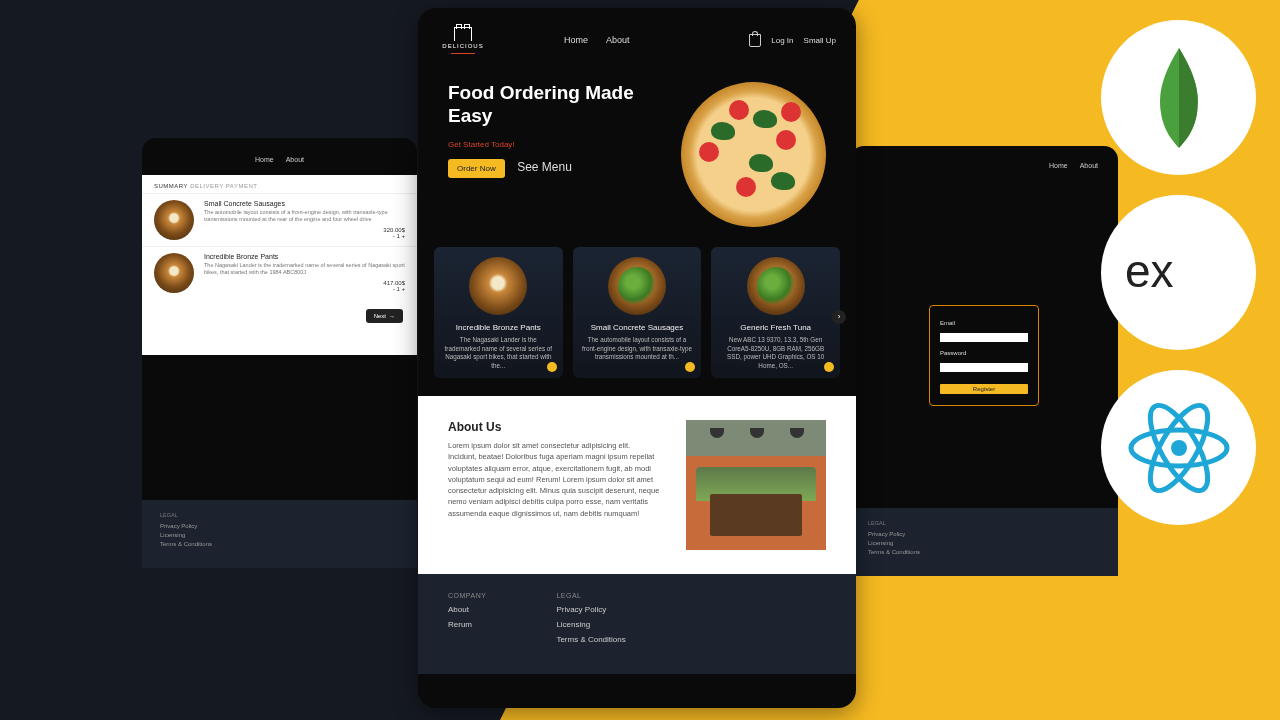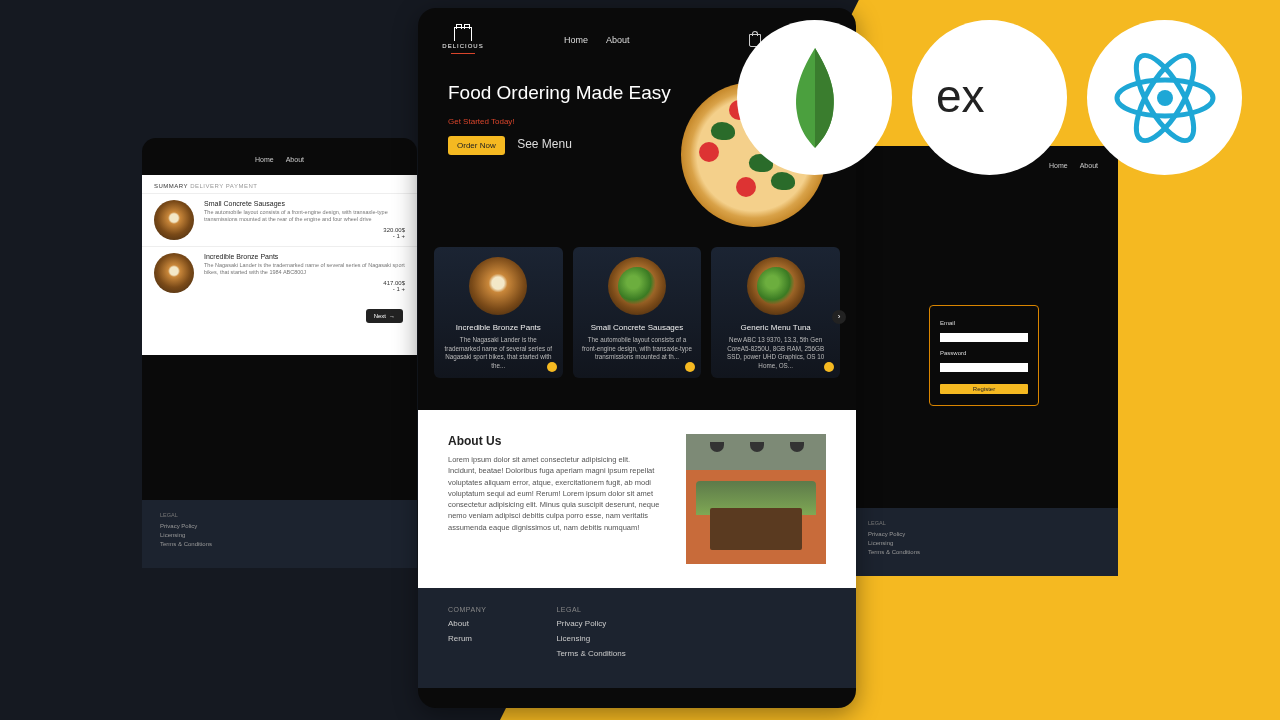--- a/index.html
+++ b/index.html
@@ -1,18 +1,18 @@
 <!DOCTYPE html>
 <html><head>
 <meta charset="utf-8">
 <style>
 *{margin:0;padding:0;box-sizing:border-box;font-family:Arial,sans-serif}
 body{width:1280px;height:720px;overflow:hidden;background:#151921;position:relative}
 .diag{position:absolute;top:0;right:0;width:780px;height:720px;background:#f5b921;clip-path:polygon(46% 0,100% 0,100% 100%,0 100%)}
-.stack{position:absolute;right:38px;top:20px;display:flex;flex-direction:row;gap:20px}
+.stack{position:absolute;right:24px;top:20px;display:flex;flex-direction:column;gap:20px}
 .stack-item{width:155px;height:155px;border-radius:50%;background:#fff;display:flex;align-items:center;justify-content:center}
 
 
 .left{position:absolute;left:142px;top:138px;width:275px;height:430px;background:#0a0a0a;border-radius:14px 14px 0 0;overflow:hidden}
 .left .nav{display:flex;gap:12px;justify-content:center;padding:18px 0 12px;color:#ccc;font-size:7px}
 .left .sheet{background:#fff;margin:0;height:180px}
 .left .crumbs{font-size:6px;color:#999;padding:8px 12px 4px;letter-spacing:.5px}
 .left .crumbs .on{color:#333}
 .left .row{display:flex;gap:10px;padding:6px 12px;border-top:1px solid #eee}
 .left .dish{width:40px;height:40px;border-radius:50%;background:radial-gradient(circle at 50% 45%,#f3e8c8 14%,#c9873a 20%,#7a4a18 55%,#3a2510 100%);flex:none;position:relative}
@@ -44,41 +44,41 @@
 .main .logo .b::before,.main .logo .b::after{content:"";position:absolute;top:-4px;width:4px;height:4px;border:1.5px solid #fff;border-bottom:none}
 .main .logo .b::before{left:1px}.main .logo .b::after{right:1px}
 .main .logo .w{letter-spacing:1px}
 .main .logo .r{width:24px;height:4px;border-bottom:1px solid #d9452b;margin-top:1px}
 .main .mnu{display:flex;gap:18px;color:#ddd;font-size:9px;margin-left:60px}
 .main .acts{margin-left:auto;display:flex;gap:10px;align-items:center;color:#ddd;font-size:8px}
 .main .bag{width:12px;height:13px;border:1.2px solid #ccc;border-radius:0 0 2px 2px;position:relative}
 .main .bag::before{content:"";position:absolute;top:-4px;left:2px;right:2px;height:4px;border:1.2px solid #ccc;border-bottom:none;border-radius:4px 4px 0 0}
 .main .hero{display:flex;padding:10px 30px 20px;gap:10px}
 .main .ht{flex:1}
-.main .h1{color:#fff;font-size:19px;font-weight:400;line-height:1.2}
+.main .h1{color:#fff;font-size:19px;font-weight:700;line-height:1.2}
 .main .gs{color:#d9452b;font-size:8px;margin:12px 0 8px}
 .main .ord{background:#f5b921;color:#222;font-size:8px;padding:5px 9px;border:none;border-radius:3px;margin-right:8px}
 .main .see{color:#ddd;font-size:12px}
 .pizza{width:145px;height:145px;border-radius:50%;background:radial-gradient(circle,#f4d08b 55%,#d9a248 62%,#c78a2c 70%);position:relative;flex:none;overflow:hidden}
 .pizza span{position:absolute;border-radius:50%}
 .pizza .t{background:#d33;width:20px;height:20px}
 .pizza .g{background:#2a6b2a;width:24px;height:18px;border-radius:50% 60% 40% 50%}
 .pizza .t1p{top:18px;left:48px}.pizza .t2p{top:60px;left:18px}.pizza .t3p{top:95px;left:55px}.pizza .t4p{top:48px;left:95px}.pizza .t5p{top:20px;left:100px}
 .pizza .g1{top:28px;left:72px}.pizza .g2{top:72px;left:68px}.pizza .g3{top:40px;left:30px}.pizza .g4{top:90px;left:90px}
 
 .cards{display:flex;gap:10px;padding:0 16px;align-items:stretch}
 .card{flex:1;background:linear-gradient(#1b2433,#11151d);border-radius:6px;padding:10px 8px 8px;text-align:center;position:relative}
 .card .bowl{width:58px;height:58px;border-radius:50%;margin:0 auto 8px;background:radial-gradient(circle at 50% 45%,#f3e8c8 14%,#c9873a 22%,#7a4a18 60%,#2a1a0a 100%);position:relative;overflow:hidden}
 .card .bowl.g::after{content:"";position:absolute;inset:10px;border-radius:50%;background:radial-gradient(circle at 40% 40%,#6cae3e 20%,#3a7a23 55%,transparent 70%),radial-gradient(circle at 65% 60%,#d33 12%,transparent 18%)}
 .card .ct{color:#eee;font-size:8px;margin-bottom:4px}
 .card .cd{color:#bbb;font-size:6.3px;line-height:1.35}
 .card .dot{position:absolute;right:6px;bottom:6px;width:10px;height:10px;border-radius:50%;background:#f5b921}
 .arr{position:absolute;right:-6px;top:48%;width:14px;height:14px;border-radius:50%;background:#222;color:#fff;display:flex;align-items:center;justify-content:center;font-size:8px}
 
-.about{background:#fff;padding:24px 30px;display:flex;gap:26px;margin-top:32px}
+.about{background:#fff;padding:24px 30px;display:flex;gap:26px;margin-top:18px}
 .about .at{flex:1}
 .about .ah{font-size:12px;color:#222;margin-bottom:6px;font-weight:700}
 .about .ap{font-size:7.5px;color:#555;line-height:1.5}
 .about .img{width:140px;height:130px;background:linear-gradient(#7d8a76 28%,#c86b3a 28%);position:relative;overflow:hidden}
 .about .img::before{content:"";position:absolute;left:10px;right:10px;top:36%;height:34px;background:linear-gradient(#5d7a4a,#7fa854);border-radius:4px 4px 0 0}
 .about .img::after{content:"";position:absolute;left:24px;right:24px;bottom:14px;height:42px;background:#5a3a20;border-radius:2px}
 .about .lamp{position:absolute;width:14px;height:10px;background:#333;border-radius:0 0 8px 8px;top:8px}
 .about .l1{left:24px}.about .l2{left:64px}.about .l3{left:104px}
 
 .mfoot{background:#1c232f;padding:18px 30px 24px;display:flex;gap:70px;color:#ccc;font-size:8px}
@@ -191,21 +191,21 @@
       <div class="dot"></div>
     </div>
     <div class="card">
       <div class="bowl g"></div>
       <div class="ct">Small Concrete Sausages</div>
       <div class="cd">The automobile layout consists of a front-engine design, with transaxle-type transmissions mounted at th...</div>
       <div class="dot"></div>
     </div>
     <div class="card" style="position:relative">
       <div class="bowl g"></div>
-      <div class="ct">Generic Menu Tuna</div>
+      <div class="ct">Generic Fresh Tuna</div>
       <div class="cd">New ABC 13 9370, 13.3, 5th Gen CoreA5-8250U, 8GB RAM, 256GB SSD, power UHD Graphics, OS 10 Home, OS...</div>
       <div class="dot"></div>
       <div class="arr">›</div>
     </div>
   </div>
   <div class="about">
     <div class="at">
       <div class="ah">About Us</div>
       <div class="ap">Lorem ipsum dolor sit amet consectetur adipisicing elit. Incidunt, beatae! Doloribus fuga aperiam magni ipsum repellat voluptates aliquam error, atque, exercitationem fugit, ab modi voluptatum sequi ad eum! Rerum! Lorem ipsum dolor sit amet consectetur adipisicing elit. Minus quia suscipit deserunt, neque nemo veniam adipisci debitis culpa porro esse, nam veritatis assumenda eaque dignissimos ut, nam debitis numquam!</div>
     </div>

